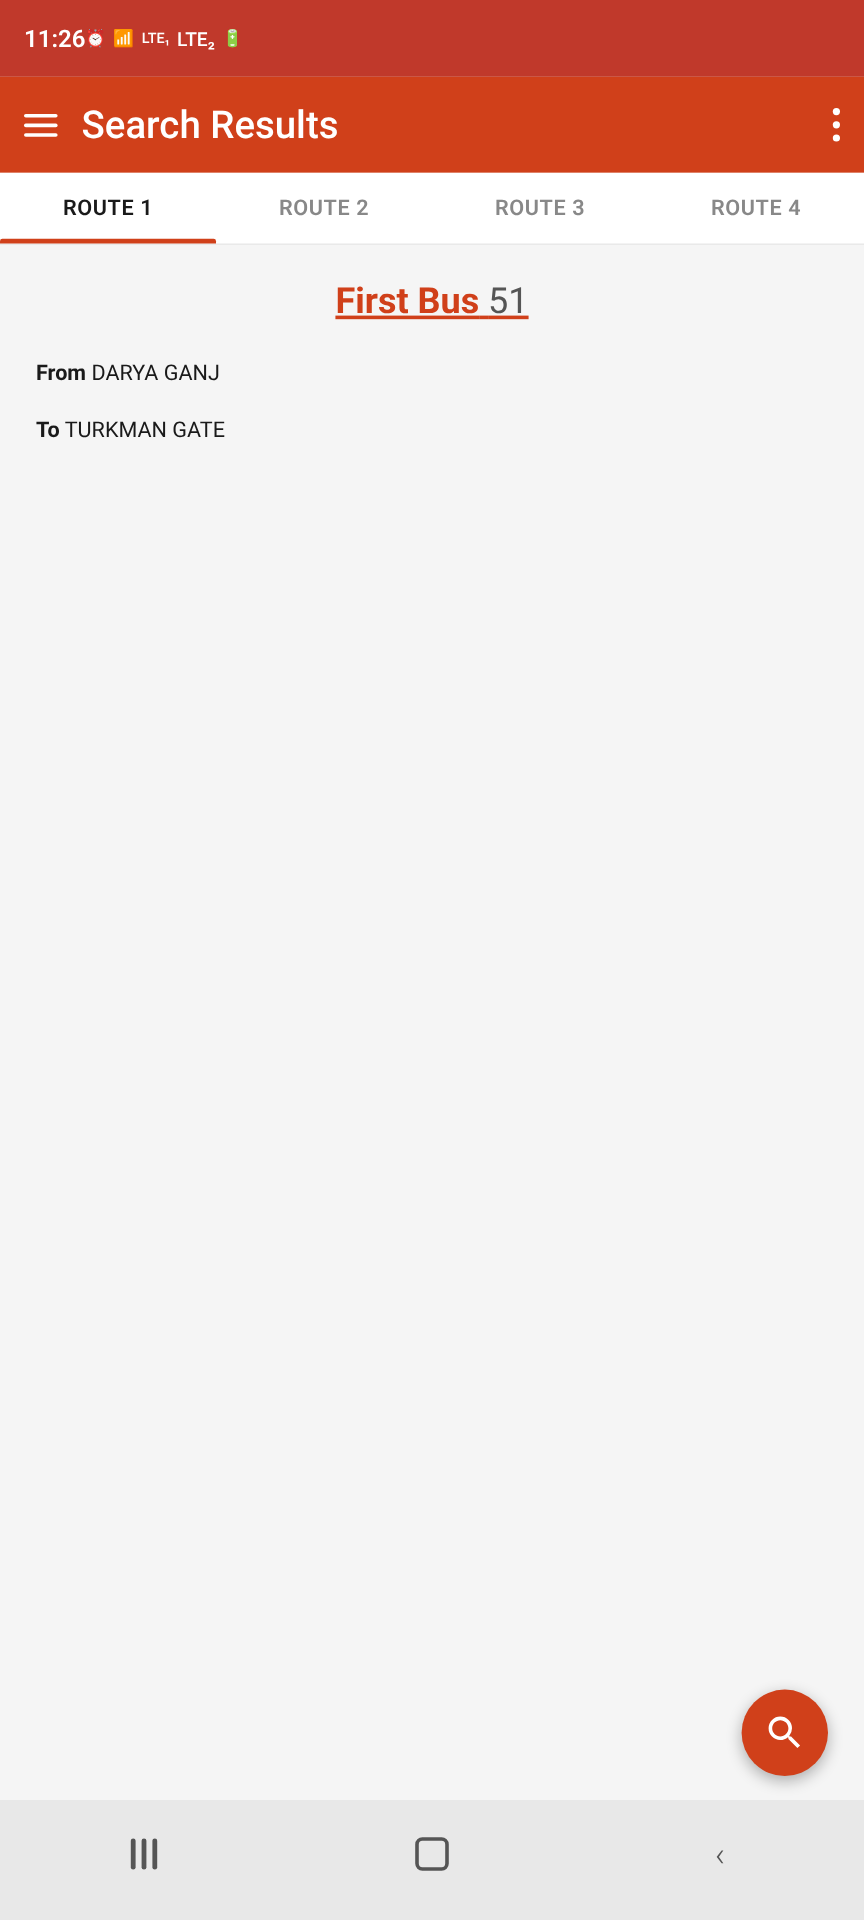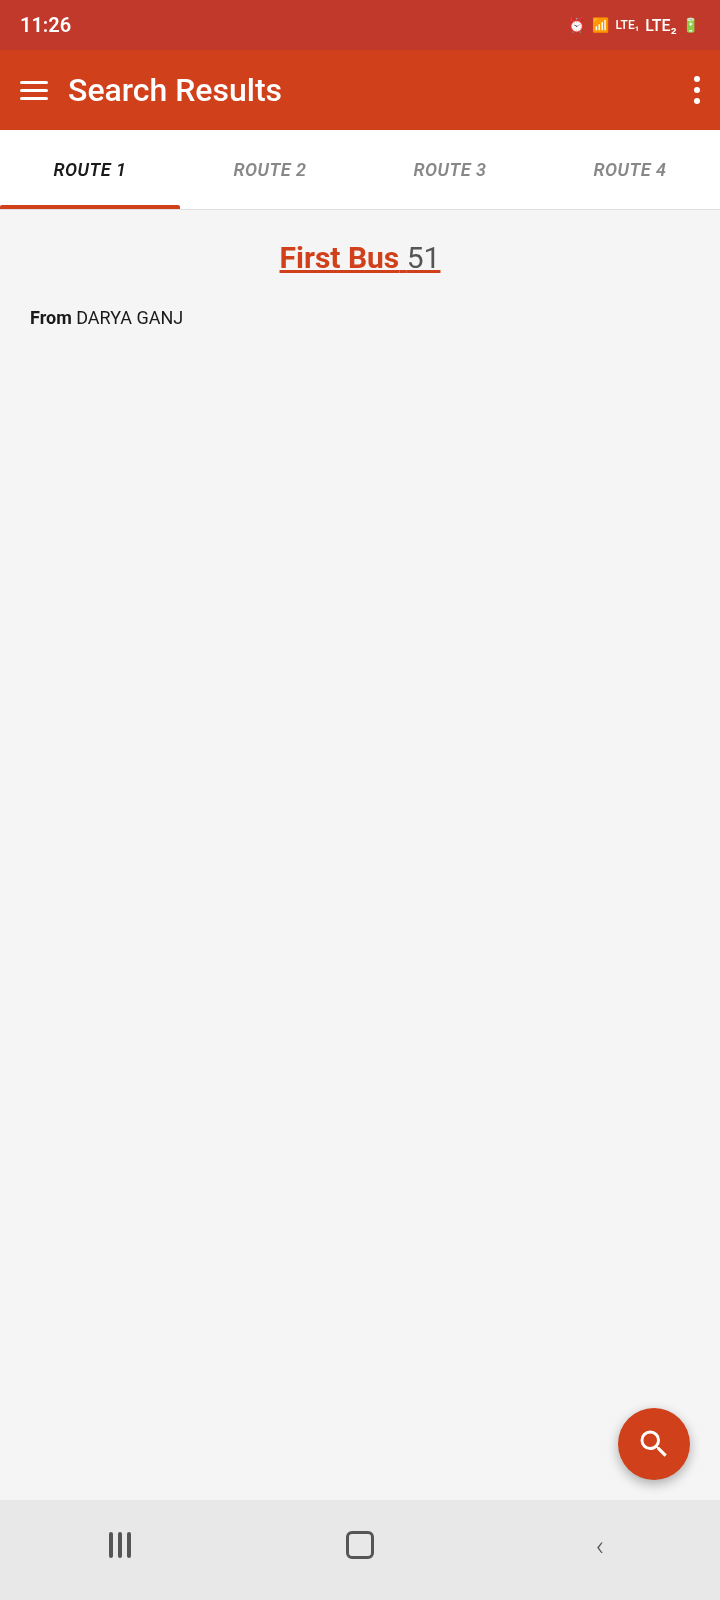--- a/index.html
+++ b/index.html
@@ -10,24 +10,23 @@
       height: 1600px;
       font-family: 'Roboto', Arial, sans-serif;
       background: #f5f5f5;
       overflow: hidden;
       position: relative;
     }
 
     
     .status-bar {
       background: #c0392b;
-      height: 50px;
-      display: flex;
-      align-items: center;
-      justify-content: space-between;
+      height: 64px;
+      display: flex;
+      align-items: center;
       padding: 0 20px;
       color: white;
       font-size: 18px;
       font-weight: 500;
     }
 
     .status-time {
       font-weight: 600;
       font-size: 20px;
     }
@@ -90,22 +89,21 @@
       height: 6px;
       background: white;
       border-radius: 50%;
     }
 
     
     .tab-bar {
       background: white;
       display: flex;
       border-bottom: 1px solid #e0e0e0;
-      height: 80px;
-      font-style: italic;
+      height: 60px;
     }
 
     .tab-item {
       flex: 1;
       display: flex;
       align-items: center;
       justify-content: center;
       font-size: 18px;
       font-weight: 600;
       color: #888;
@@ -298,20 +296,25 @@
       <span> </span>
       <span class="number">51</span>
     </div>
 
     <div class="route-detail">
       <span class="bold">From</span>
       <span class="place"> </span>
       <span class="place">DARYA GANJ</span>
     </div>
 
+    <div class="route-detail">
+      <span class="bold">To</span>
+      <span class="place"> </span>
+      <span class="place">TURKMAN GATE</span>
+    </div>
   </div>
 
 
 </div>
 
 <div class="fab">
   <svg viewBox="0 0 24 24" xmlns="http://www.w3.org/2000/svg">
     <path d="M15.5 14h-.79l-.28-.27A6.471 6.471 0 0 0 16 9.5 6.5 6.5 0 1 0 9.5 16c1.61 0 3.09-.59 4.23-1.57l.27.28v.79l5 4.99L20.49 19l-4.99-5zm-6 0C7.01 14 5 11.99 5 9.5S7.01 5 9.5 5 14 7.01 14 9.5 11.99 14 9.5 14z"></path>
   </svg>
 </div>

